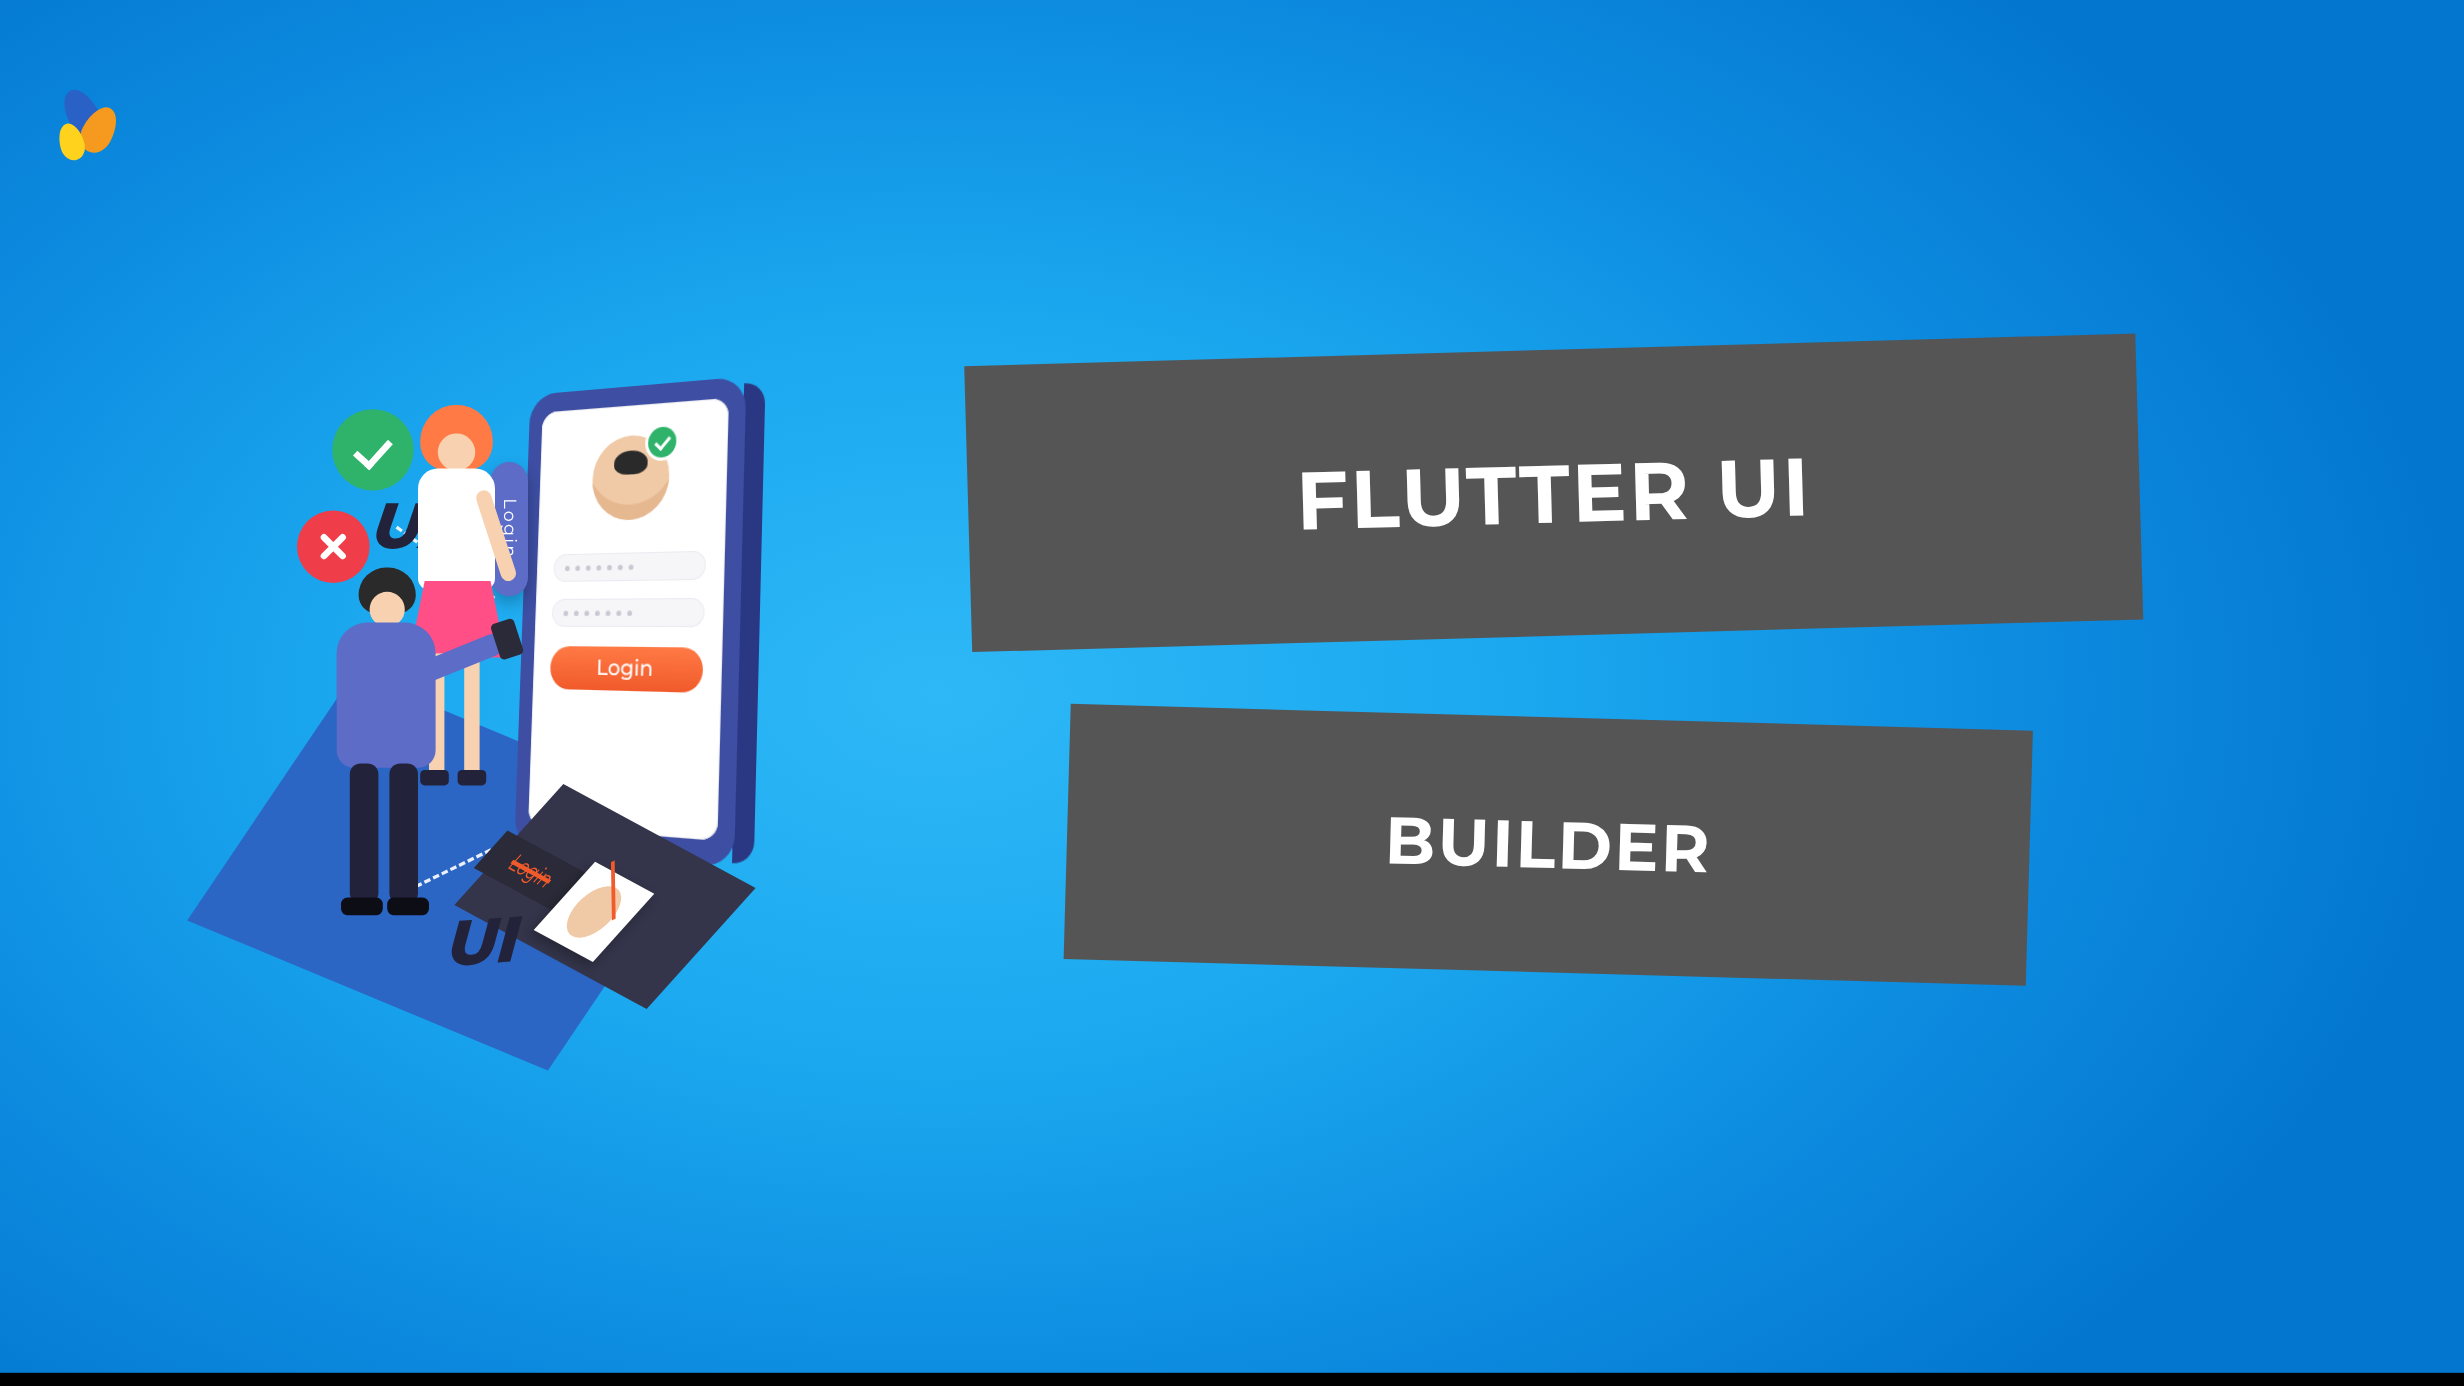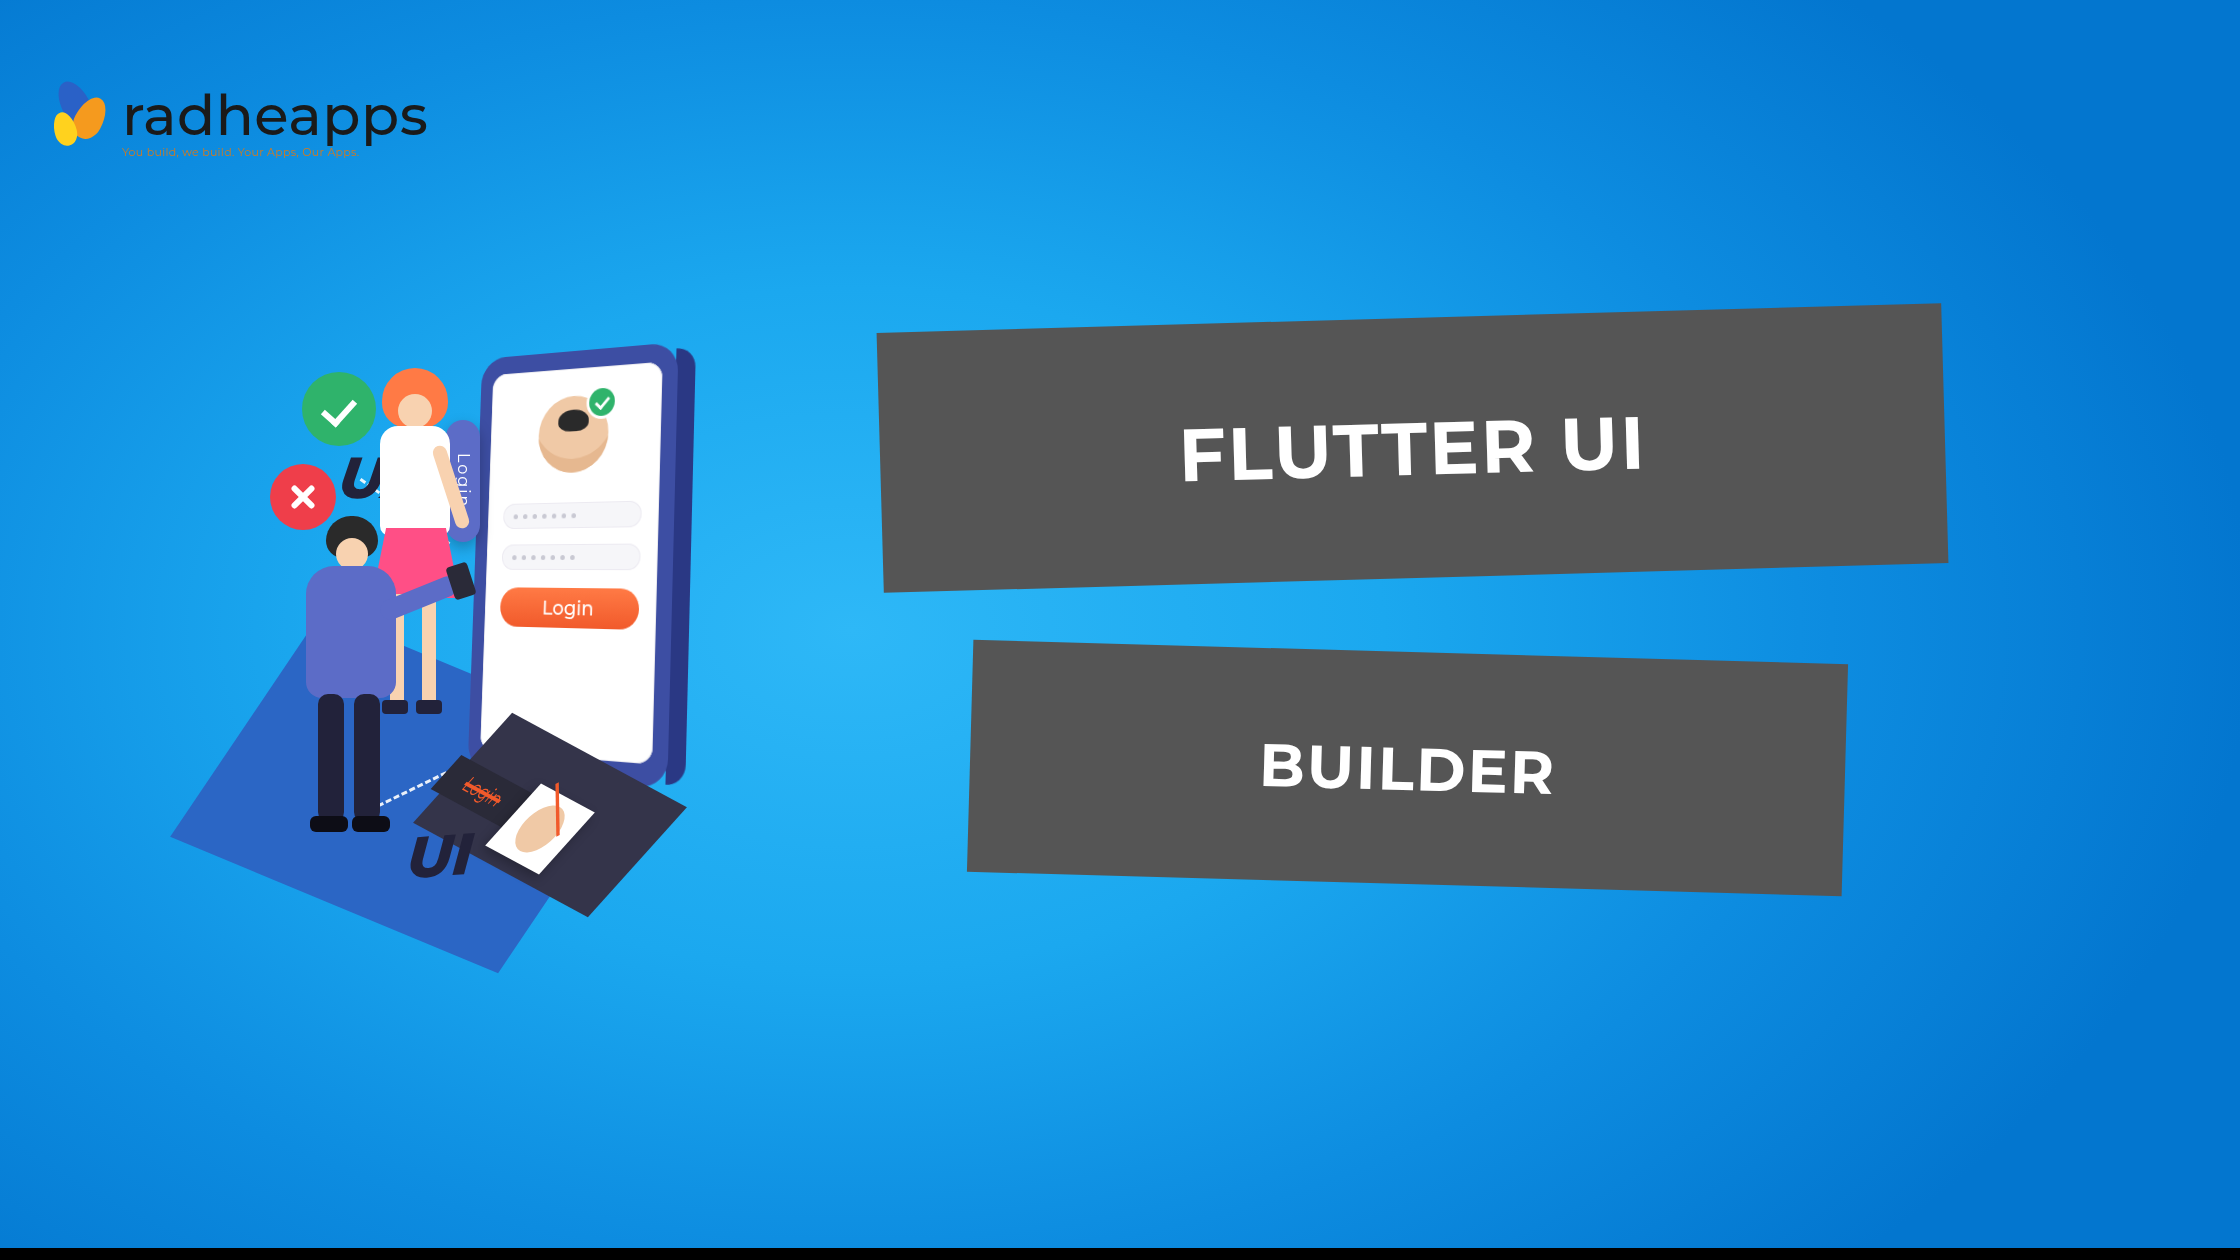--- a/index.html
+++ b/index.html
@@ -190,24 +190,20 @@
 </style>
 </head>
 <body>
 
 <div class="logo">
   <div class="logo-mark">
     <div class="drop blue"></div>
     <div class="drop orange"></div>
     <div class="drop yellow"></div>
   </div>
-  <div>
-    <div class="logo-word">radheapps</div>
-    <div class="logo-tag">You build, we build. Your Apps, Our Apps.</div>
-  </div>
 </div>
 
 <div class="panel panel-1">
   <span>FLUTTER UI</span>
 </div>
 <div class="panel panel-2">
   <span>BUILDER</span>
 </div>
 
 <div class="scene">

